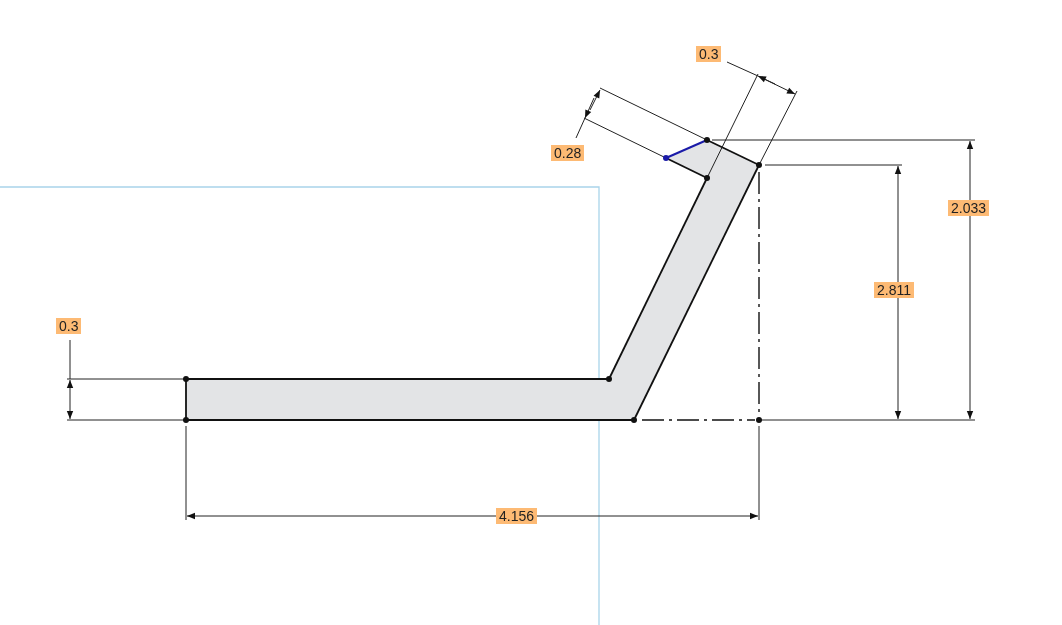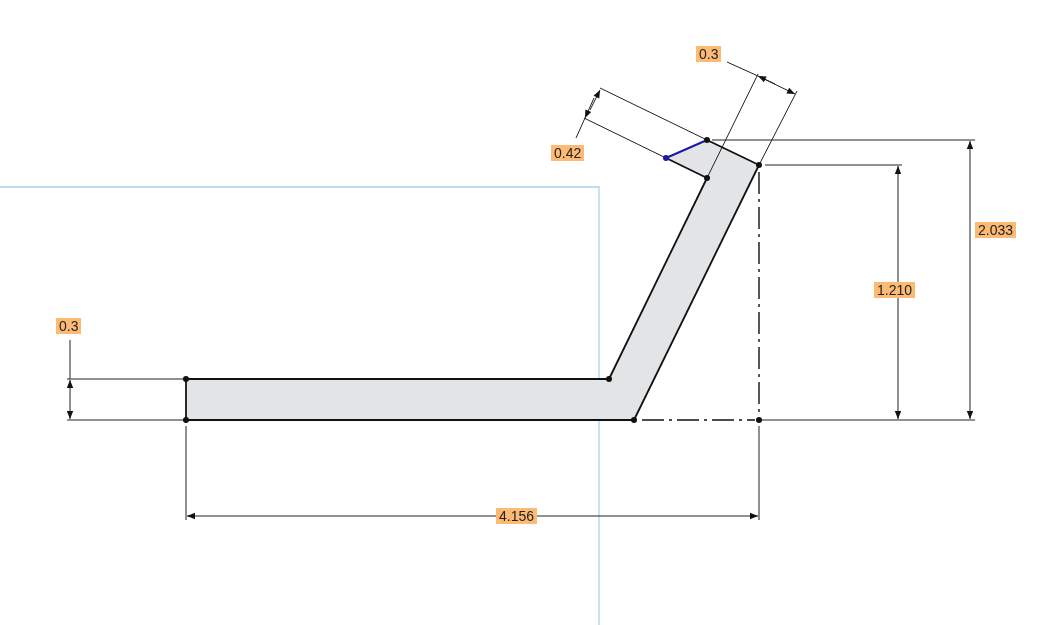--- a/index.html
+++ b/index.html
@@ -81,17 +81,17 @@
     <circle cx="634" cy="420" r="3"></circle>
     <circle cx="707" cy="178" r="3"></circle>
     <circle cx="707" cy="140" r="3"></circle>
     <circle cx="759" cy="165" r="3"></circle>
     <circle cx="759" cy="420" r="3"></circle>
     <circle cx="666" cy="158" r="3" fill="#1a1aa8"></circle>
   </g>
 </svg>
 
 <span class="dimlabel" style="left:696px;top:46px;">0.3</span>
-<span class="dimlabel" style="left:551px;top:145px;">0.42</span>
-<span class="dimlabel" style="left:948px;top:222px;margin-left:27px;">2.033</span>
-<span class="dimlabel" style="left:874px;top:282px;">1.210</span>
+<span class="dimlabel" style="left:551px;top:145px;">0.28</span>
+<span class="dimlabel" style="left:948px;top:200px;">2.033</span>
+<span class="dimlabel" style="left:874px;top:282px;">2.811</span>
 <span class="dimlabel" style="left:56px;top:318px;">0.3</span>
 <span class="dimlabel" style="left:496px;top:508px;">4.156</span>
 
 </body></html>

